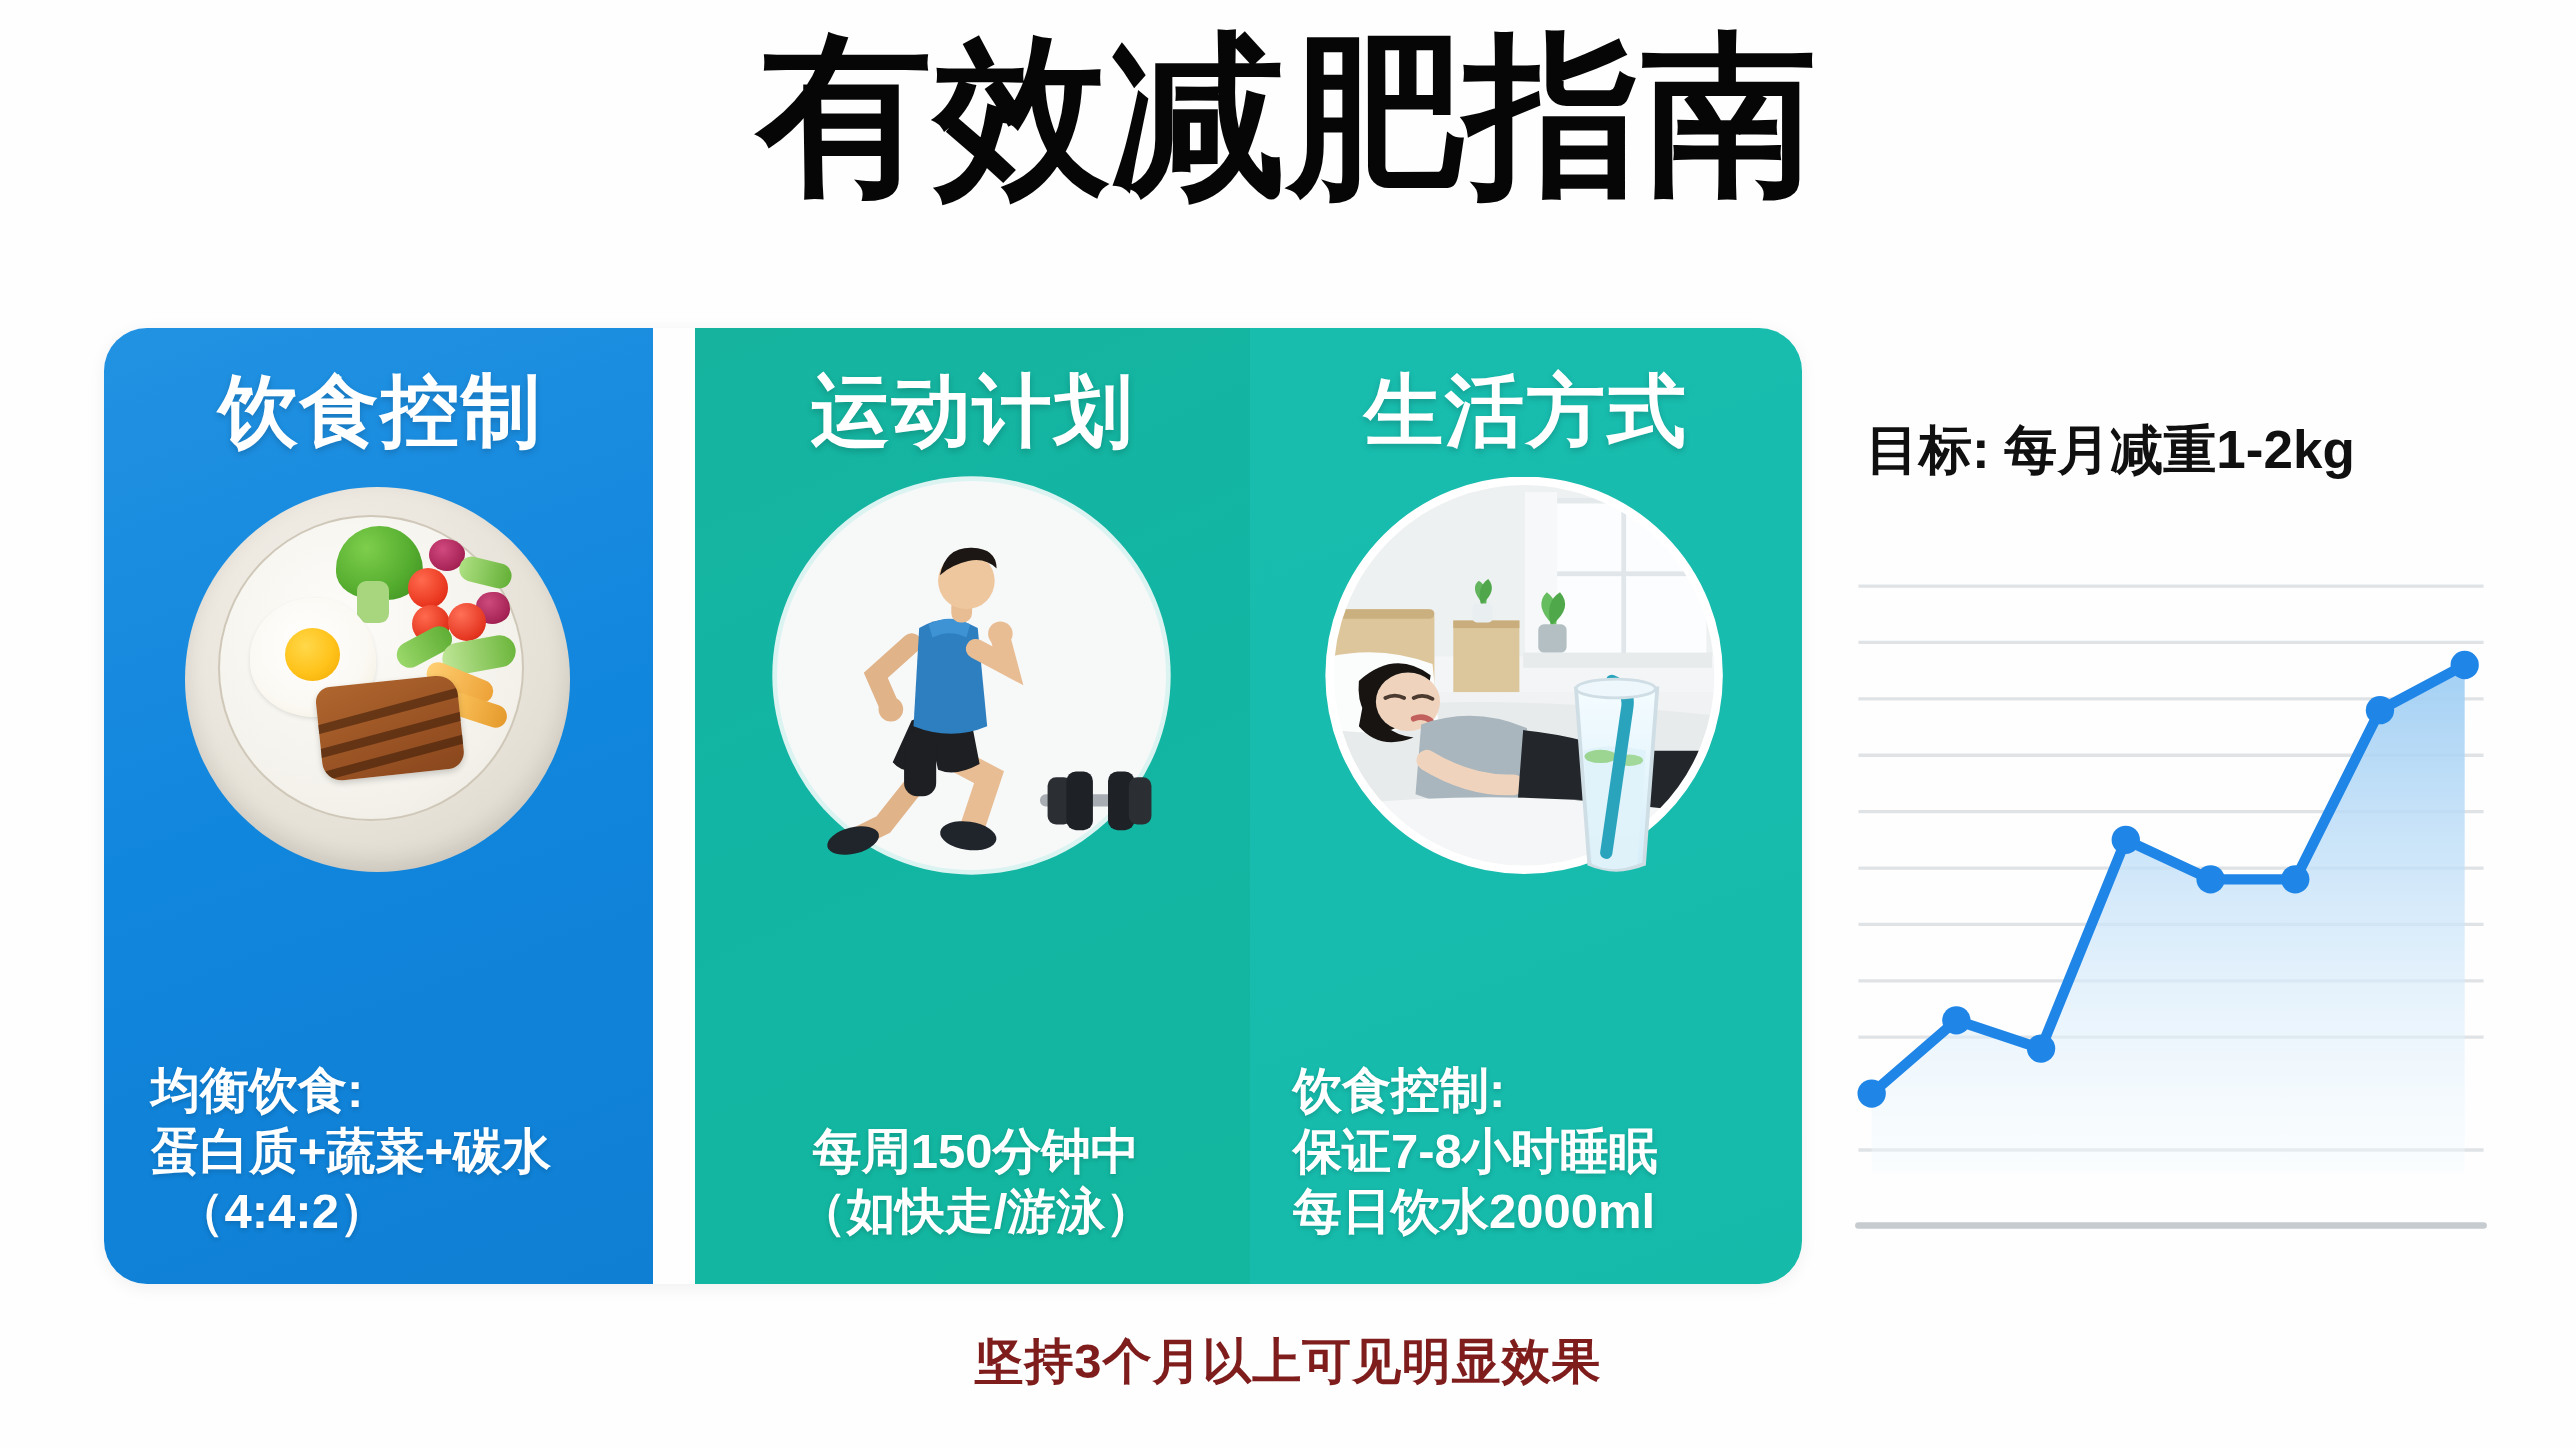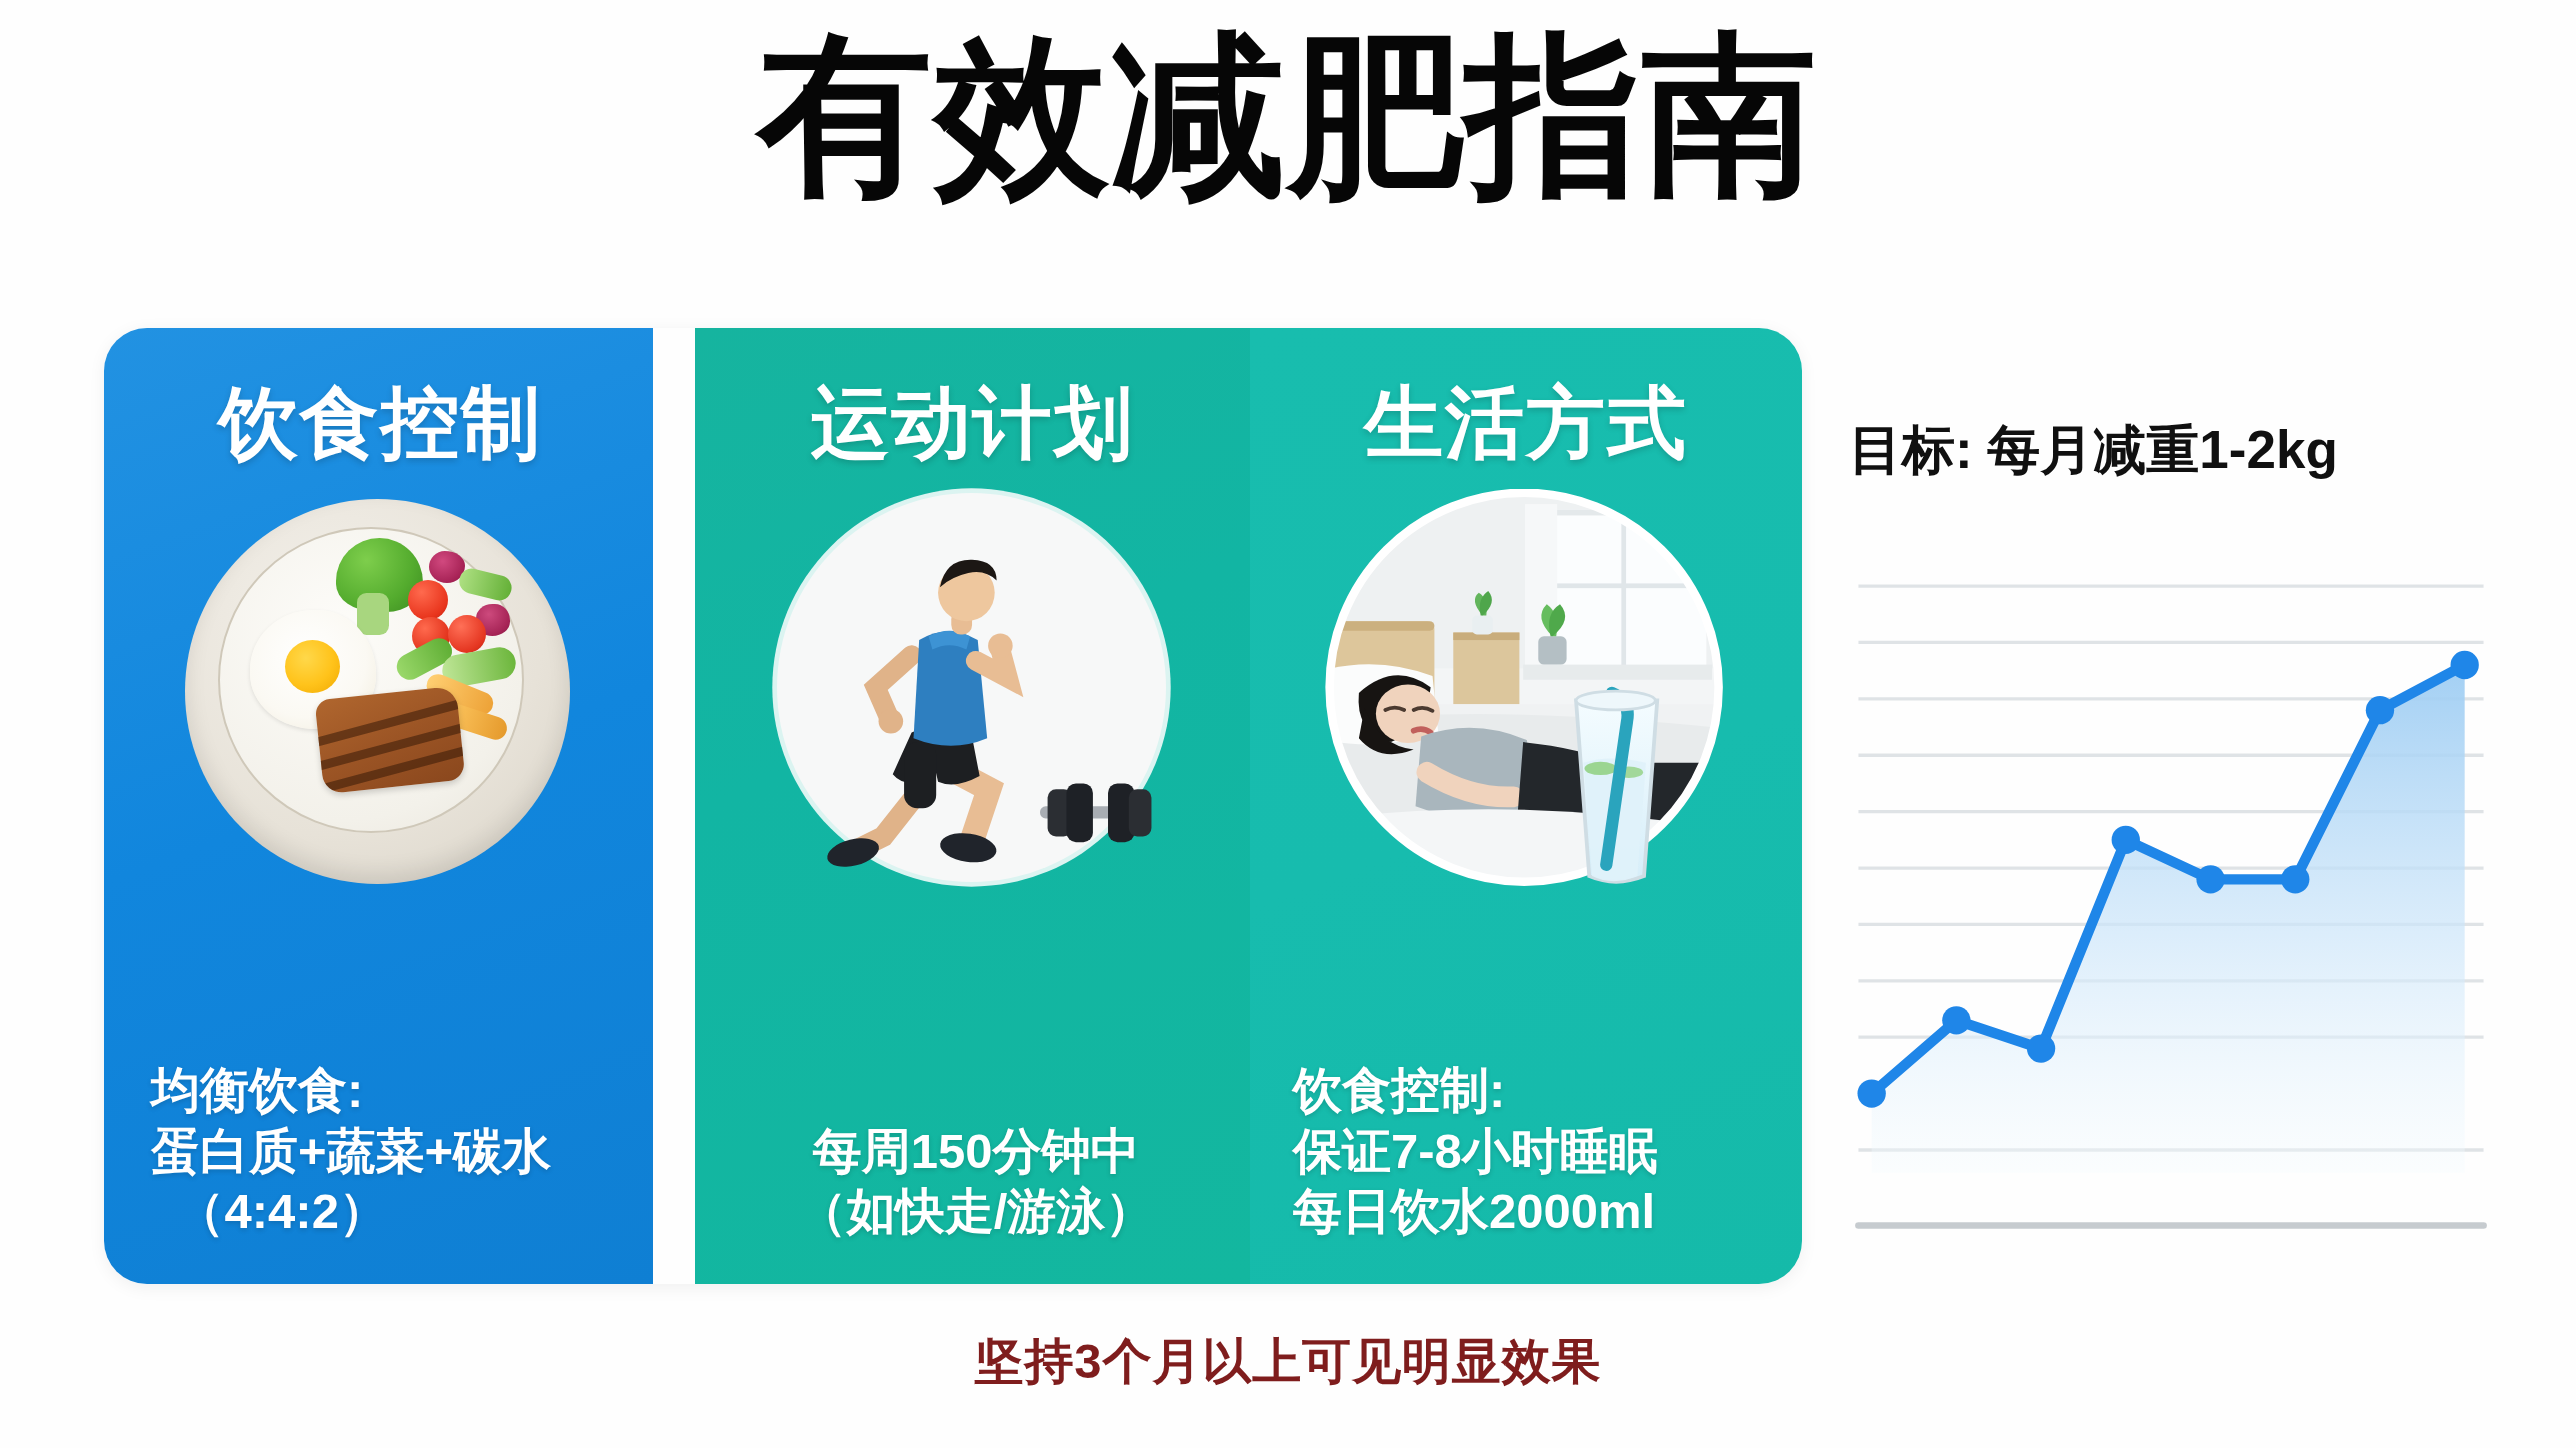--- a/index.html
+++ b/index.html
@@ -38,21 +38,21 @@
     width: 1698px; height: 956px;
     border-radius: 43px;
     overflow: hidden;
     display: flex;
     box-shadow: 0 3.8px 17px rgba(0,0,0,.06);
   }
   .panel {
     position: relative;
     height: 100%;
     box-sizing: border-box;
-    padding-top: 54px;
+    padding-top: 42px;
   }
   .panel.p1 {
     width: 563px;
     background: linear-gradient(160deg, #2292e2 0%, #1186dd 48%, #0f7fd3 100%);
   }
   .panel.p2 {
     width: 569px;
     background: linear-gradient(155deg, #16b49f 0%, #12b5a3 40%, #13b79f 100%);
     margin-left: 42px;
   }
@@ -192,21 +192,21 @@
   
   .sleep-svg { position: absolute; left: 0; top: 0; }
 
   
   #chart-panel {
     position: absolute;
     left: 1849px; top: 394px;
     width: 661px; height: 840px;
   }
   #chart-title {
-    position: absolute; left: 0; top: 21px;
+    position: absolute; left: 17px; top: 21px;
     font-size: 53px; font-weight: 900; color: #101010;
     letter-spacing: 0px; white-space: nowrap;
   }
   #chart-plot {
     position: absolute; left: 0; top: 160px;
     width: 661px; height: 679px;
   }
 
   
   #footer-note {

